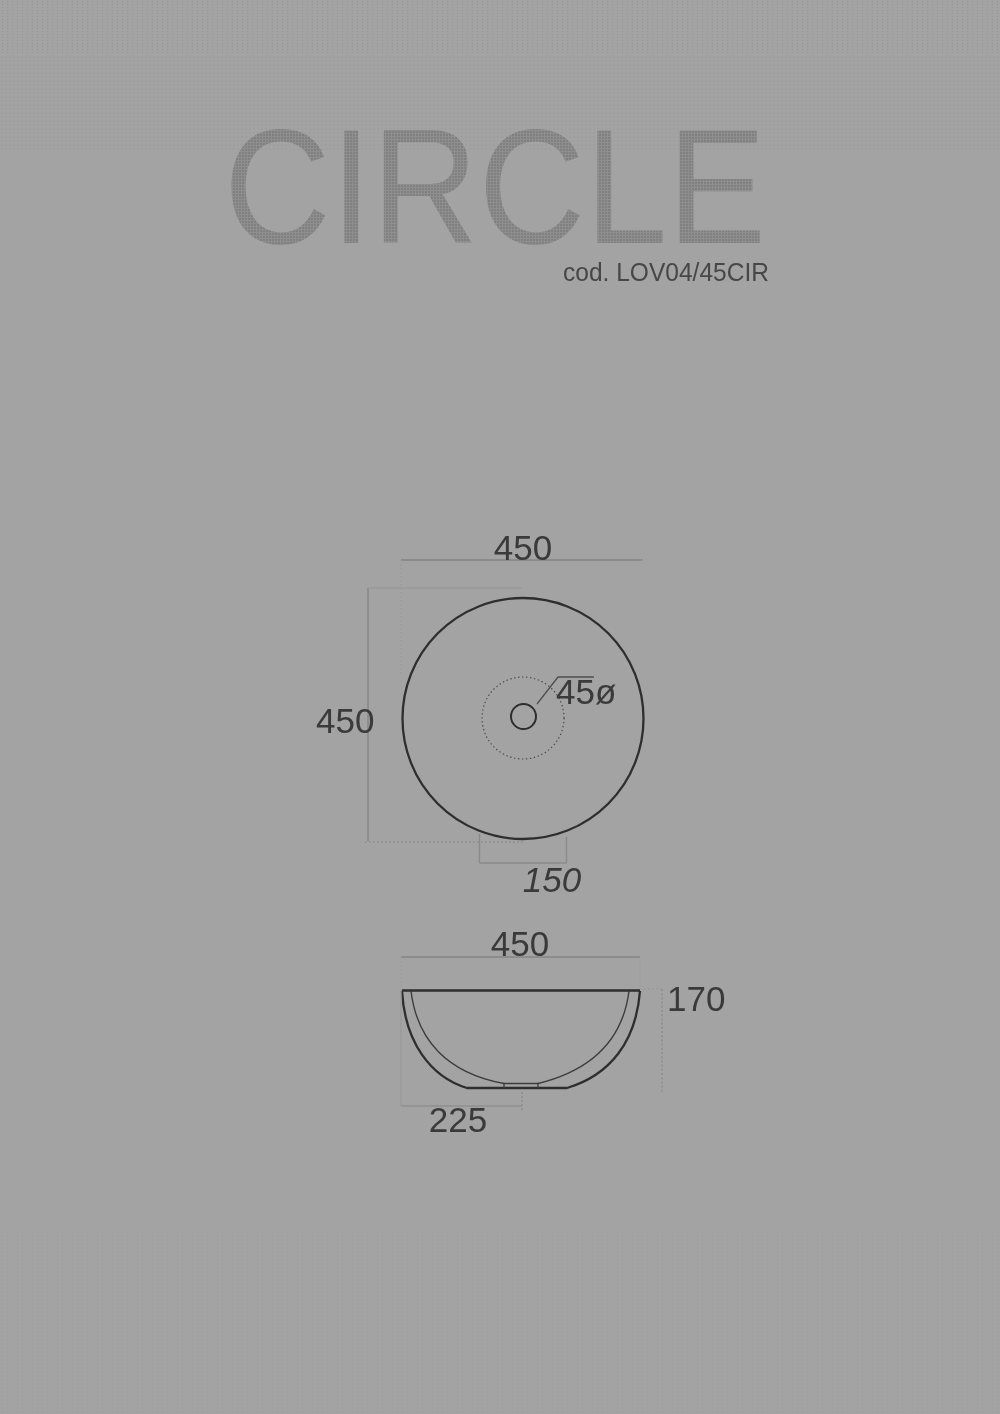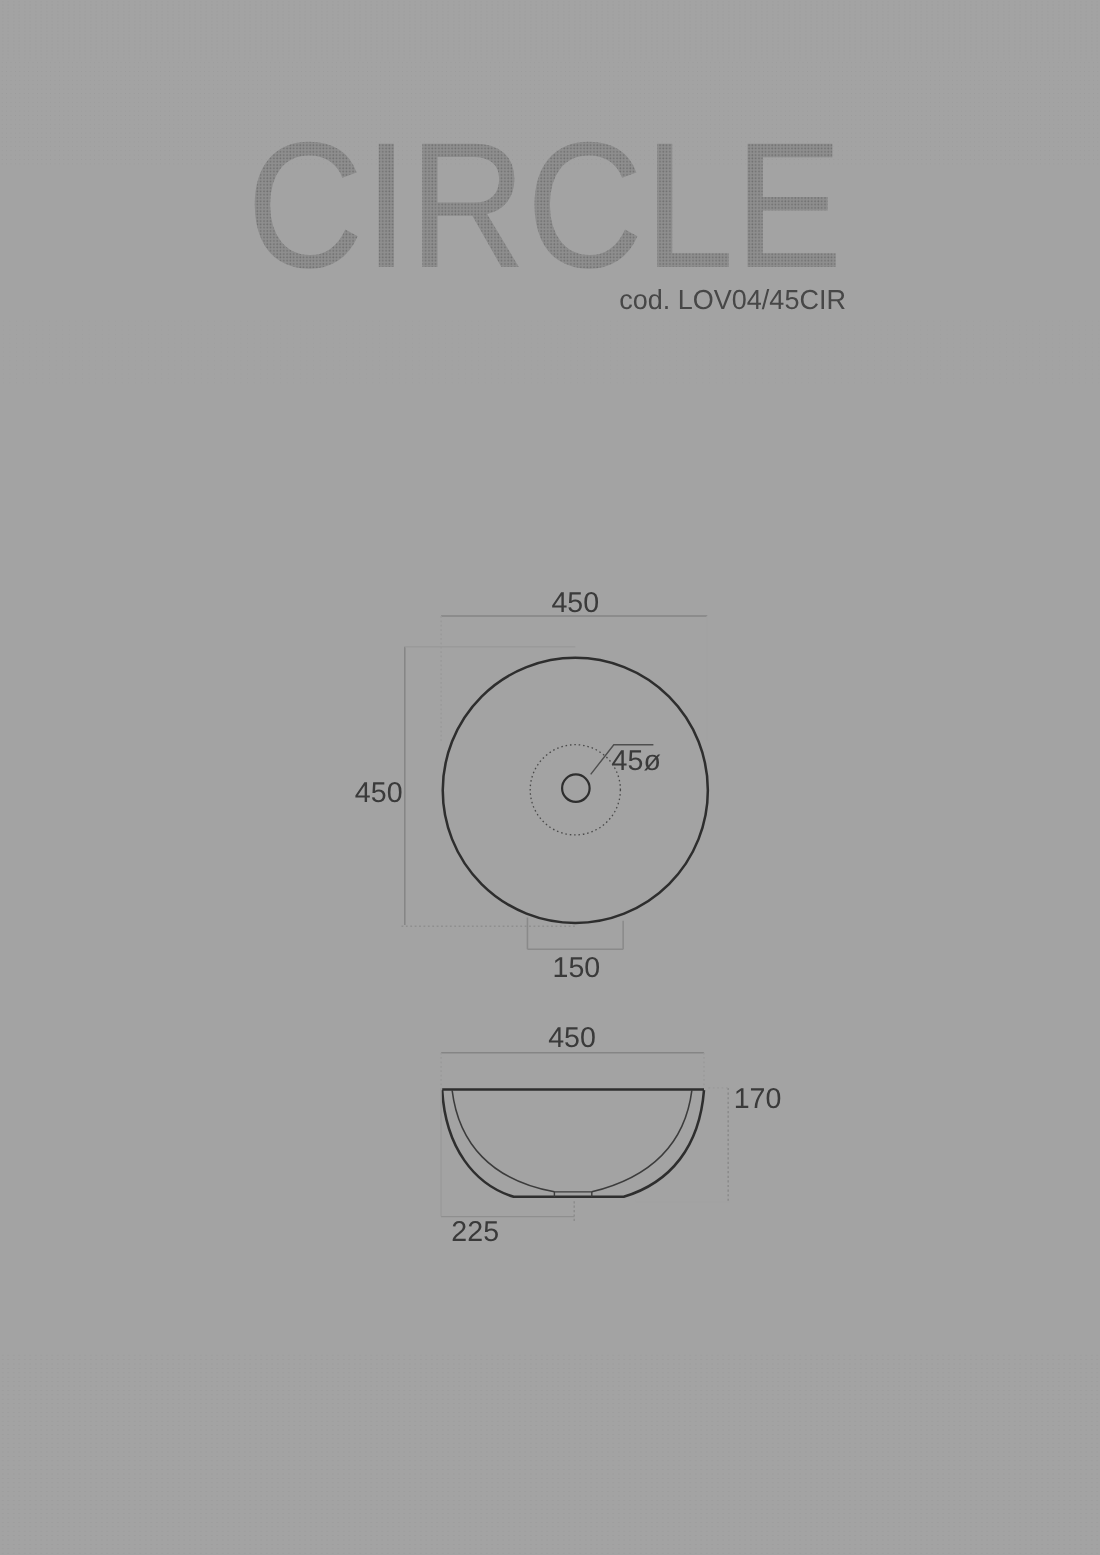--- a/index.html
+++ b/index.html
@@ -17,21 +17,21 @@
     pointer-events:none;
   }
   .noise.n1{top:0;height:55px;background-size:5px 3px;opacity:.10;}
   .noise.n2{top:55px;height:95px;background-size:4px 4px;opacity:.06;}
   .noise.n3{top:290px;height:60px;background-size:6px 4px;opacity:.035;}
   .noise.n4{top:1230px;height:184px;background-size:5px 4px;opacity:.045;}
   .titleblock{position:absolute;left:218px;top:110px;}
   .drawing{position:absolute;left:0;top:0;}
   .dim{
     position:absolute;
-    font-size:26px;
+    font-size:35px;
     color:#3a3a3a;
     white-space:nowrap;
     line-height:1;
   }
   .center{transform:translate(-50%,-50%);}
   .vcenter{transform:translateY(-50%);}
   .rightalign{text-align:right;transform:translateY(-50%);}
 </style>
 </head>
 <body>
@@ -92,19 +92,19 @@
     <path d="M578 1092.5 H663" stroke="#a2a2a2" stroke-width="1.6"></path>
 
     <path d="M401 989 V1106" stroke="#9a9a9a" stroke-width="1.2"></path>
     <path d="M401 1106 H522" stroke="#8f8f8f" stroke-width="1.3"></path>
     <path d="M522 1092 V1112" stroke="#8a8a8a" stroke-width="1.2" stroke-dasharray="2 2"></path>
   </svg>
 
   <div class="dim center" style="left:523px;top:547px;">450</div>
   <div class="dim rightalign" style="left:316px;top:720px;width:50px;">450</div>
   <div class="dim vcenter" style="left:556px;top:663px;margin-top:28px;">45ø</div>
-  <div class="dim center" style="left:524px;top:879px;">150</div>
+  <div class="dim center" style="left:552px;top:879px;font-style:italic;">150</div>
 
   <div class="dim center" style="left:520px;top:943px;">450</div>
   <div class="dim vcenter" style="left:667px;top:998px;">170</div>
-  <div class="dim center" style="left:432px;top:1119px;">225</div>
+  <div class="dim center" style="left:458px;top:1119px;">225</div>
 
 </div>
 
 </body></html>

